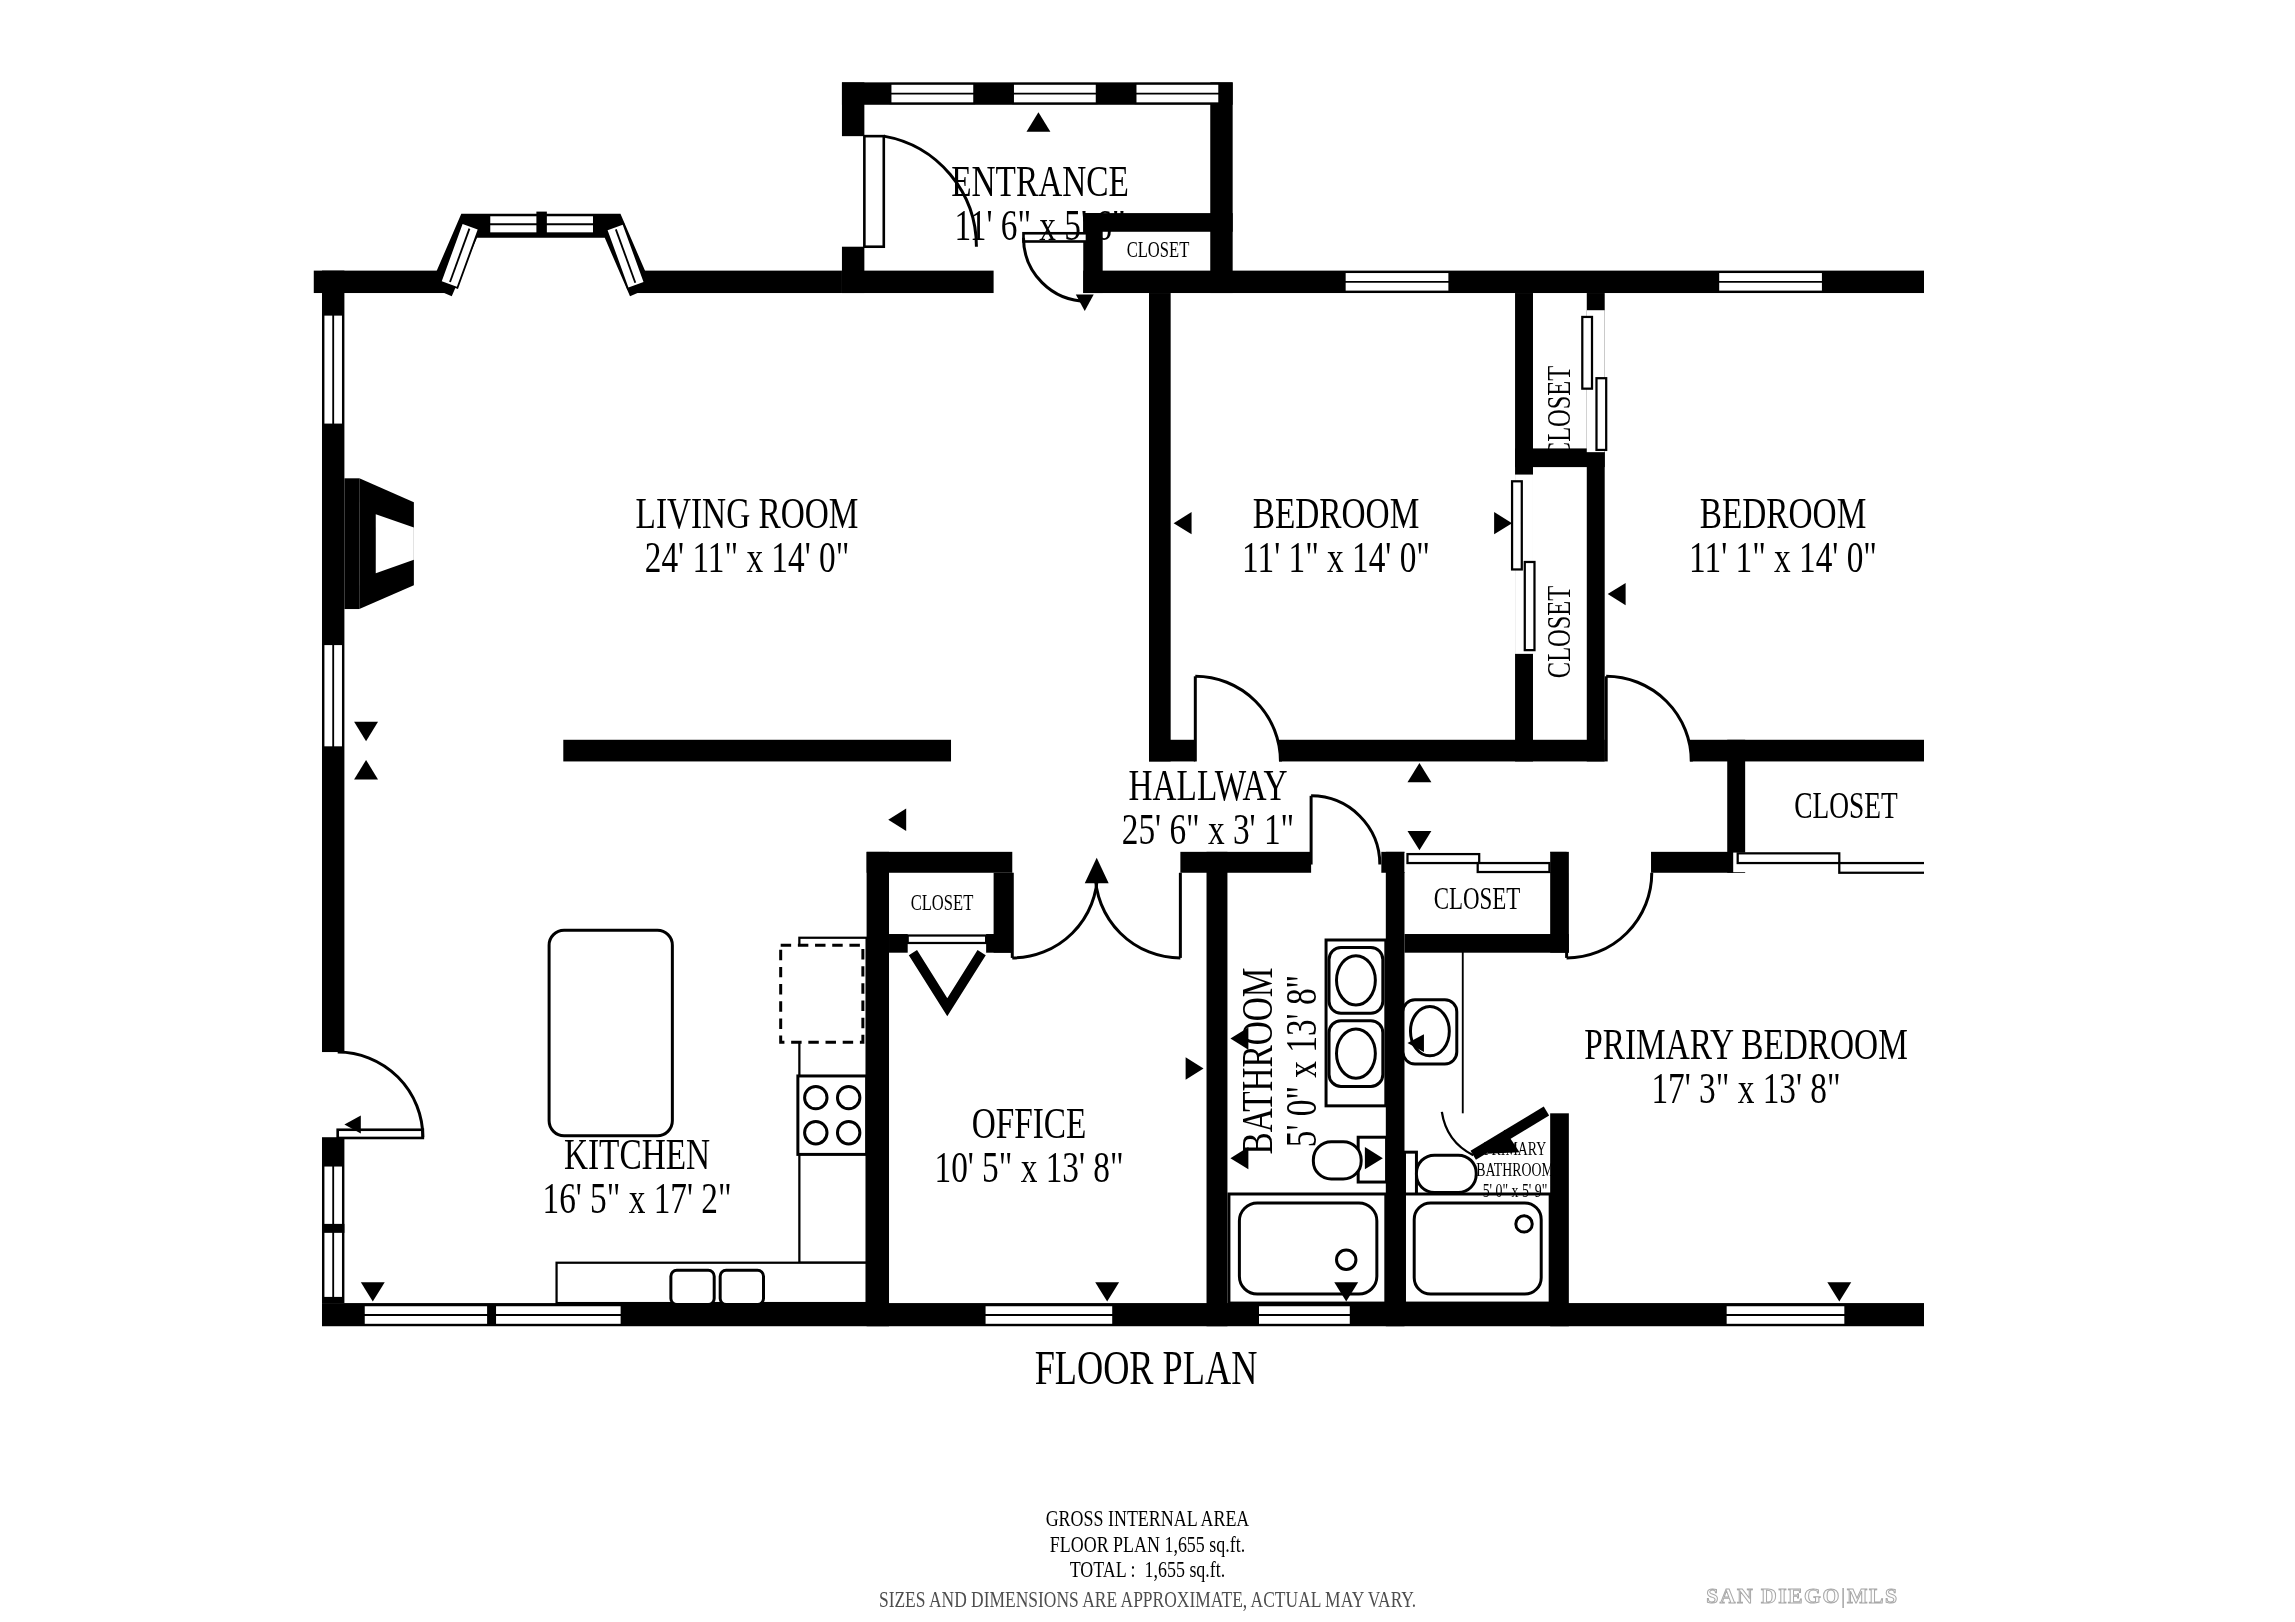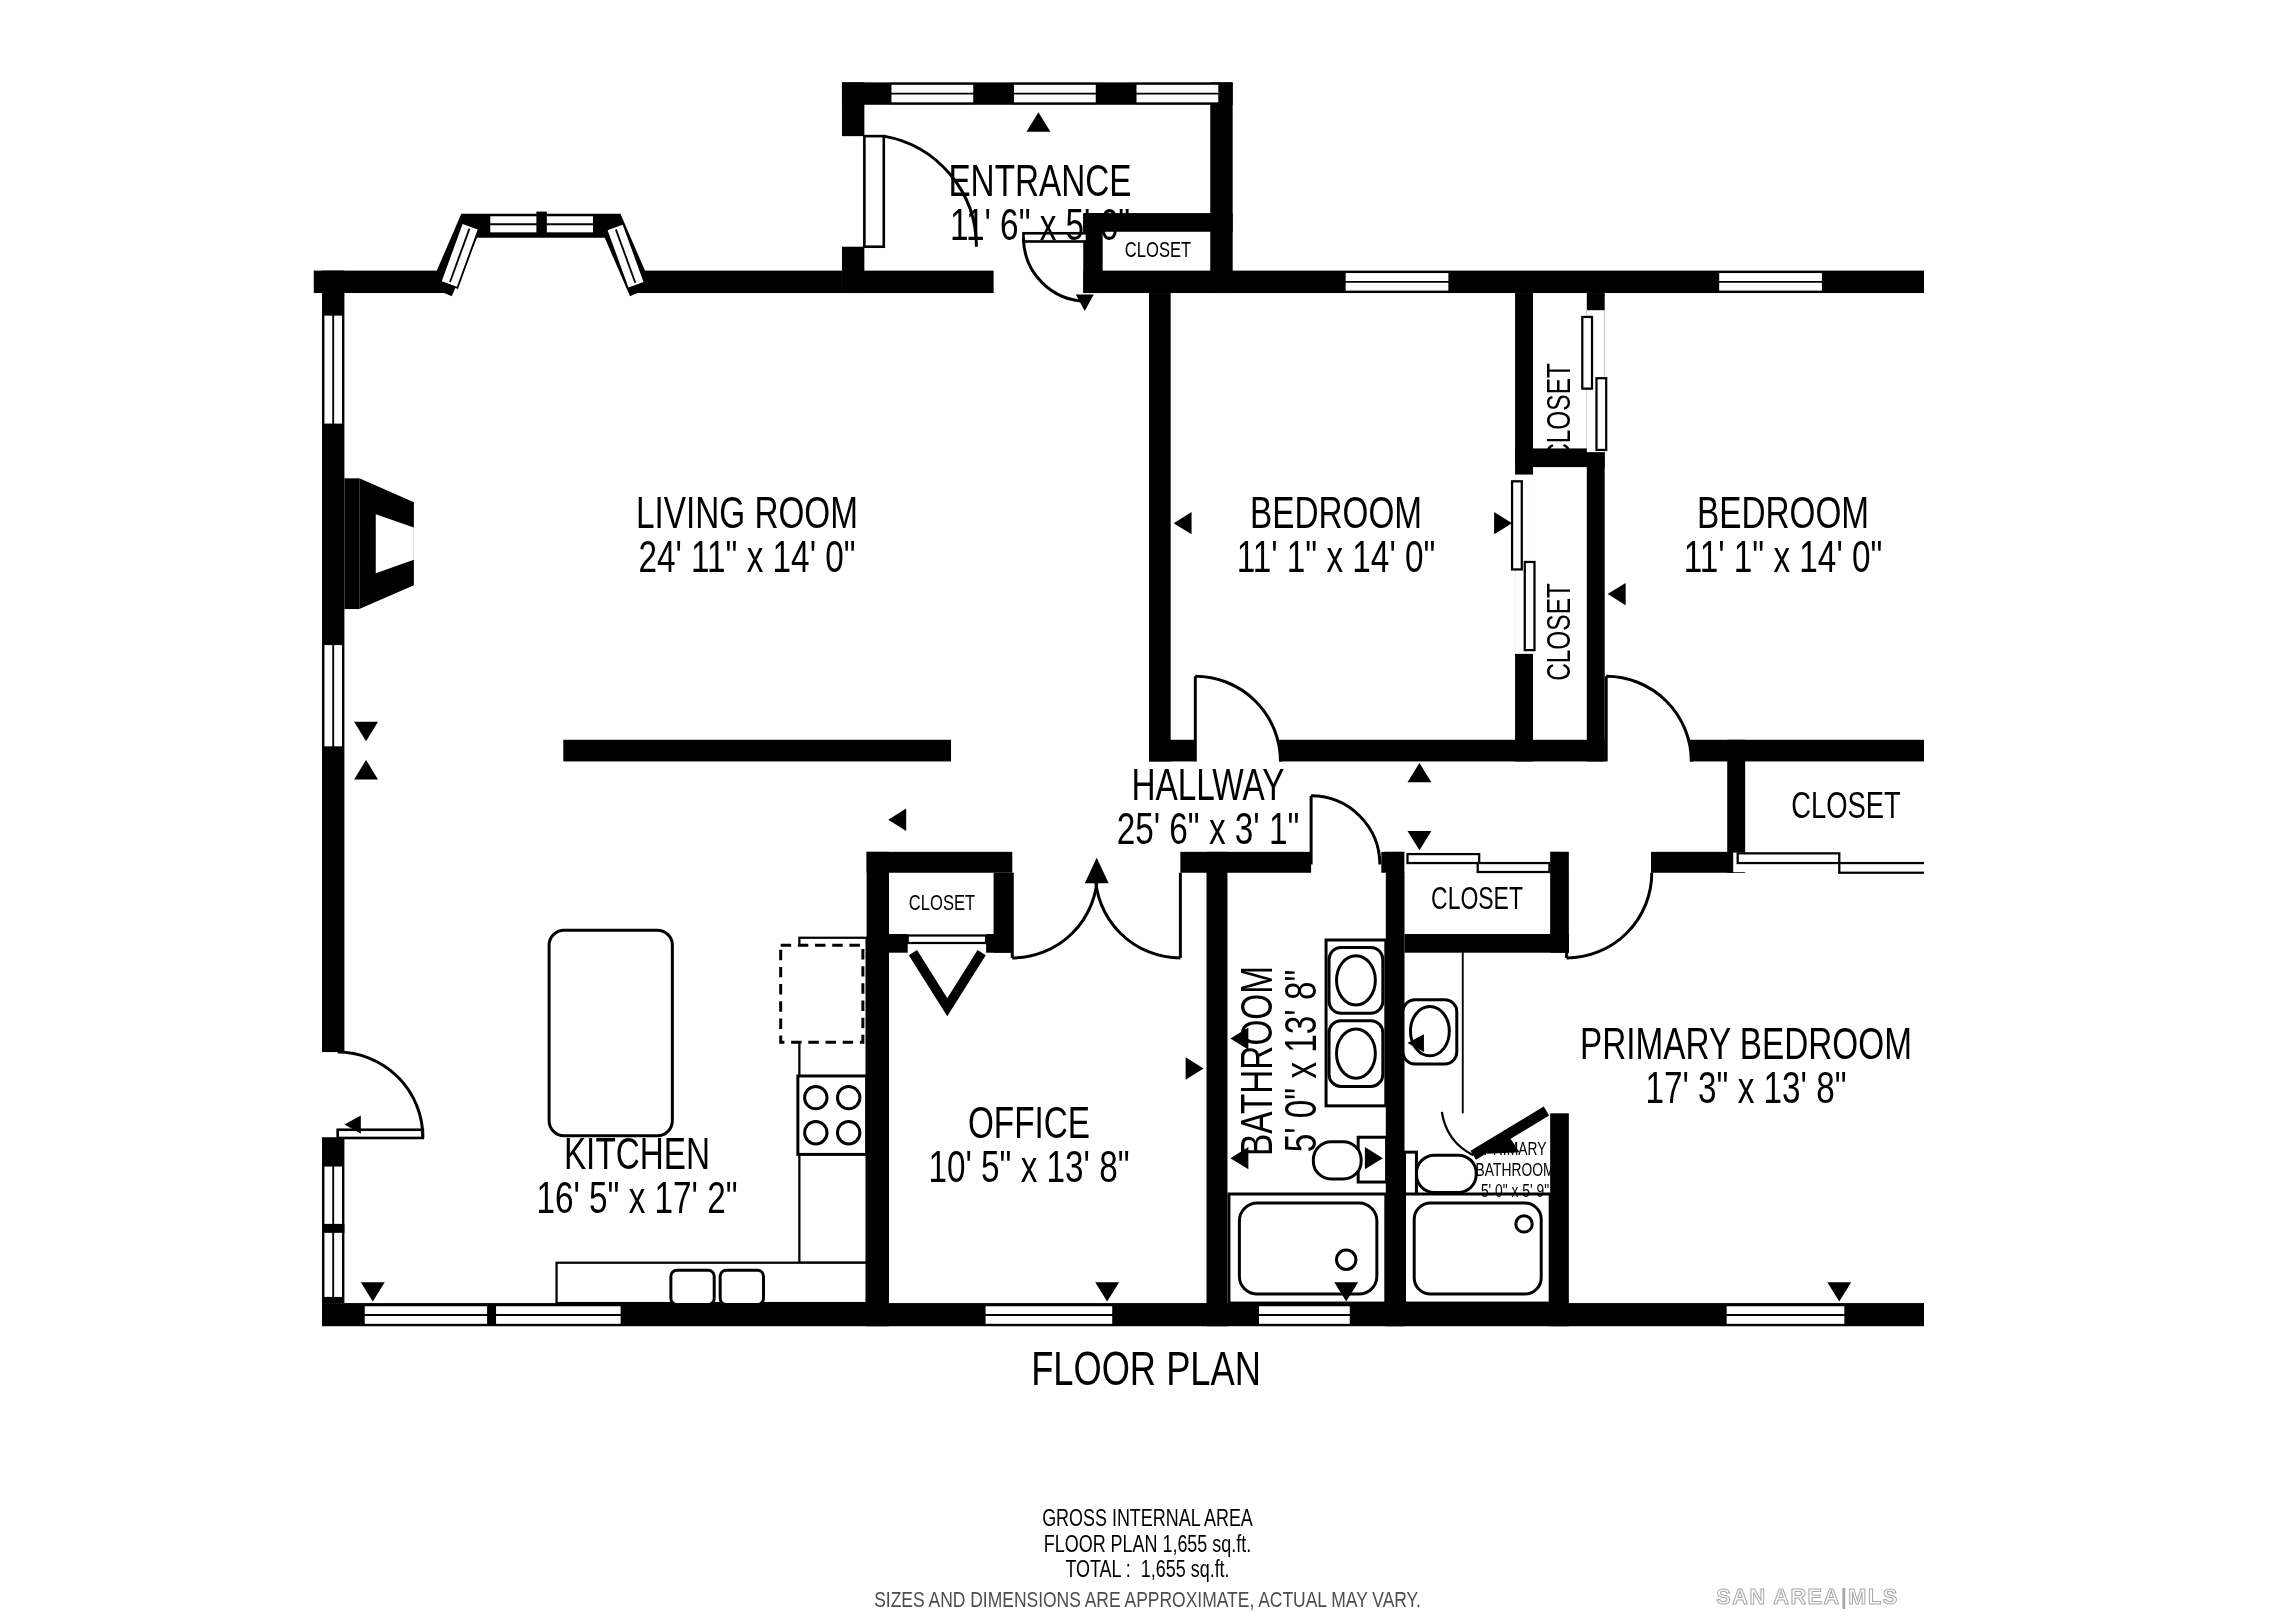--- a/index.html
+++ b/index.html
@@ -1,17 +1,17 @@
 <!DOCTYPE html>
 <html style="font-size:12px"><head>
 <meta charset="utf-8">
 <style>
   html,body{margin:0;padding:0;background:#ffffff;}
   #canvas{position:relative;width:1924px;height:1623px;background:#ffffff;overflow:hidden;
-          font-family:Liberation Sans, sans-serif;color:#000;}
+          font-family:Liberation Serif, serif;color:#000;}
   #plan-svg{position:absolute;left:0;top:0;}
   .w{fill:#000;}
   .wf{fill:#fff;stroke:#000;stroke-width:2.5;}
   .gl{stroke:#000;stroke-width:2.5;}
   .mull{fill:#000;}
   .panel{fill:#fff;stroke:#000;stroke-width:3;}
   .gap{fill:#fff;}
   .door{fill:none;stroke:#000;stroke-width:4;}
   .leaf{fill:#fff;stroke:#000;stroke-width:3.5;}
   .fix{fill:#fff;stroke:#000;stroke-width:4;}
@@ -308,17 +308,17 @@
   <div class="lbl title" style="left:1146px;top:1368px;">FLOOR PLAN</div>
 
   <div id="footer">
     <div>GROSS INTERNAL AREA</div>
     <div>FLOOR PLAN 1,655 sq.ft.</div>
     <div>TOTAL :  1,655 sq.ft.</div>
     <div class="disclaimer">SIZES AND DIMENSIONS ARE APPROXIMATE, ACTUAL MAY VARY.</div>
   </div>
 
   <div id="watermark">
-    <span class="outline">SAN AREA</span><span class="pipe">|</span><span class="outline">MLS</span>
+    <span class="outline">SAN DIEGO</span><span class="pipe">|</span><span class="outline">MLS</span>
   </div>
 
 </div>
 
 
 </body></html>

